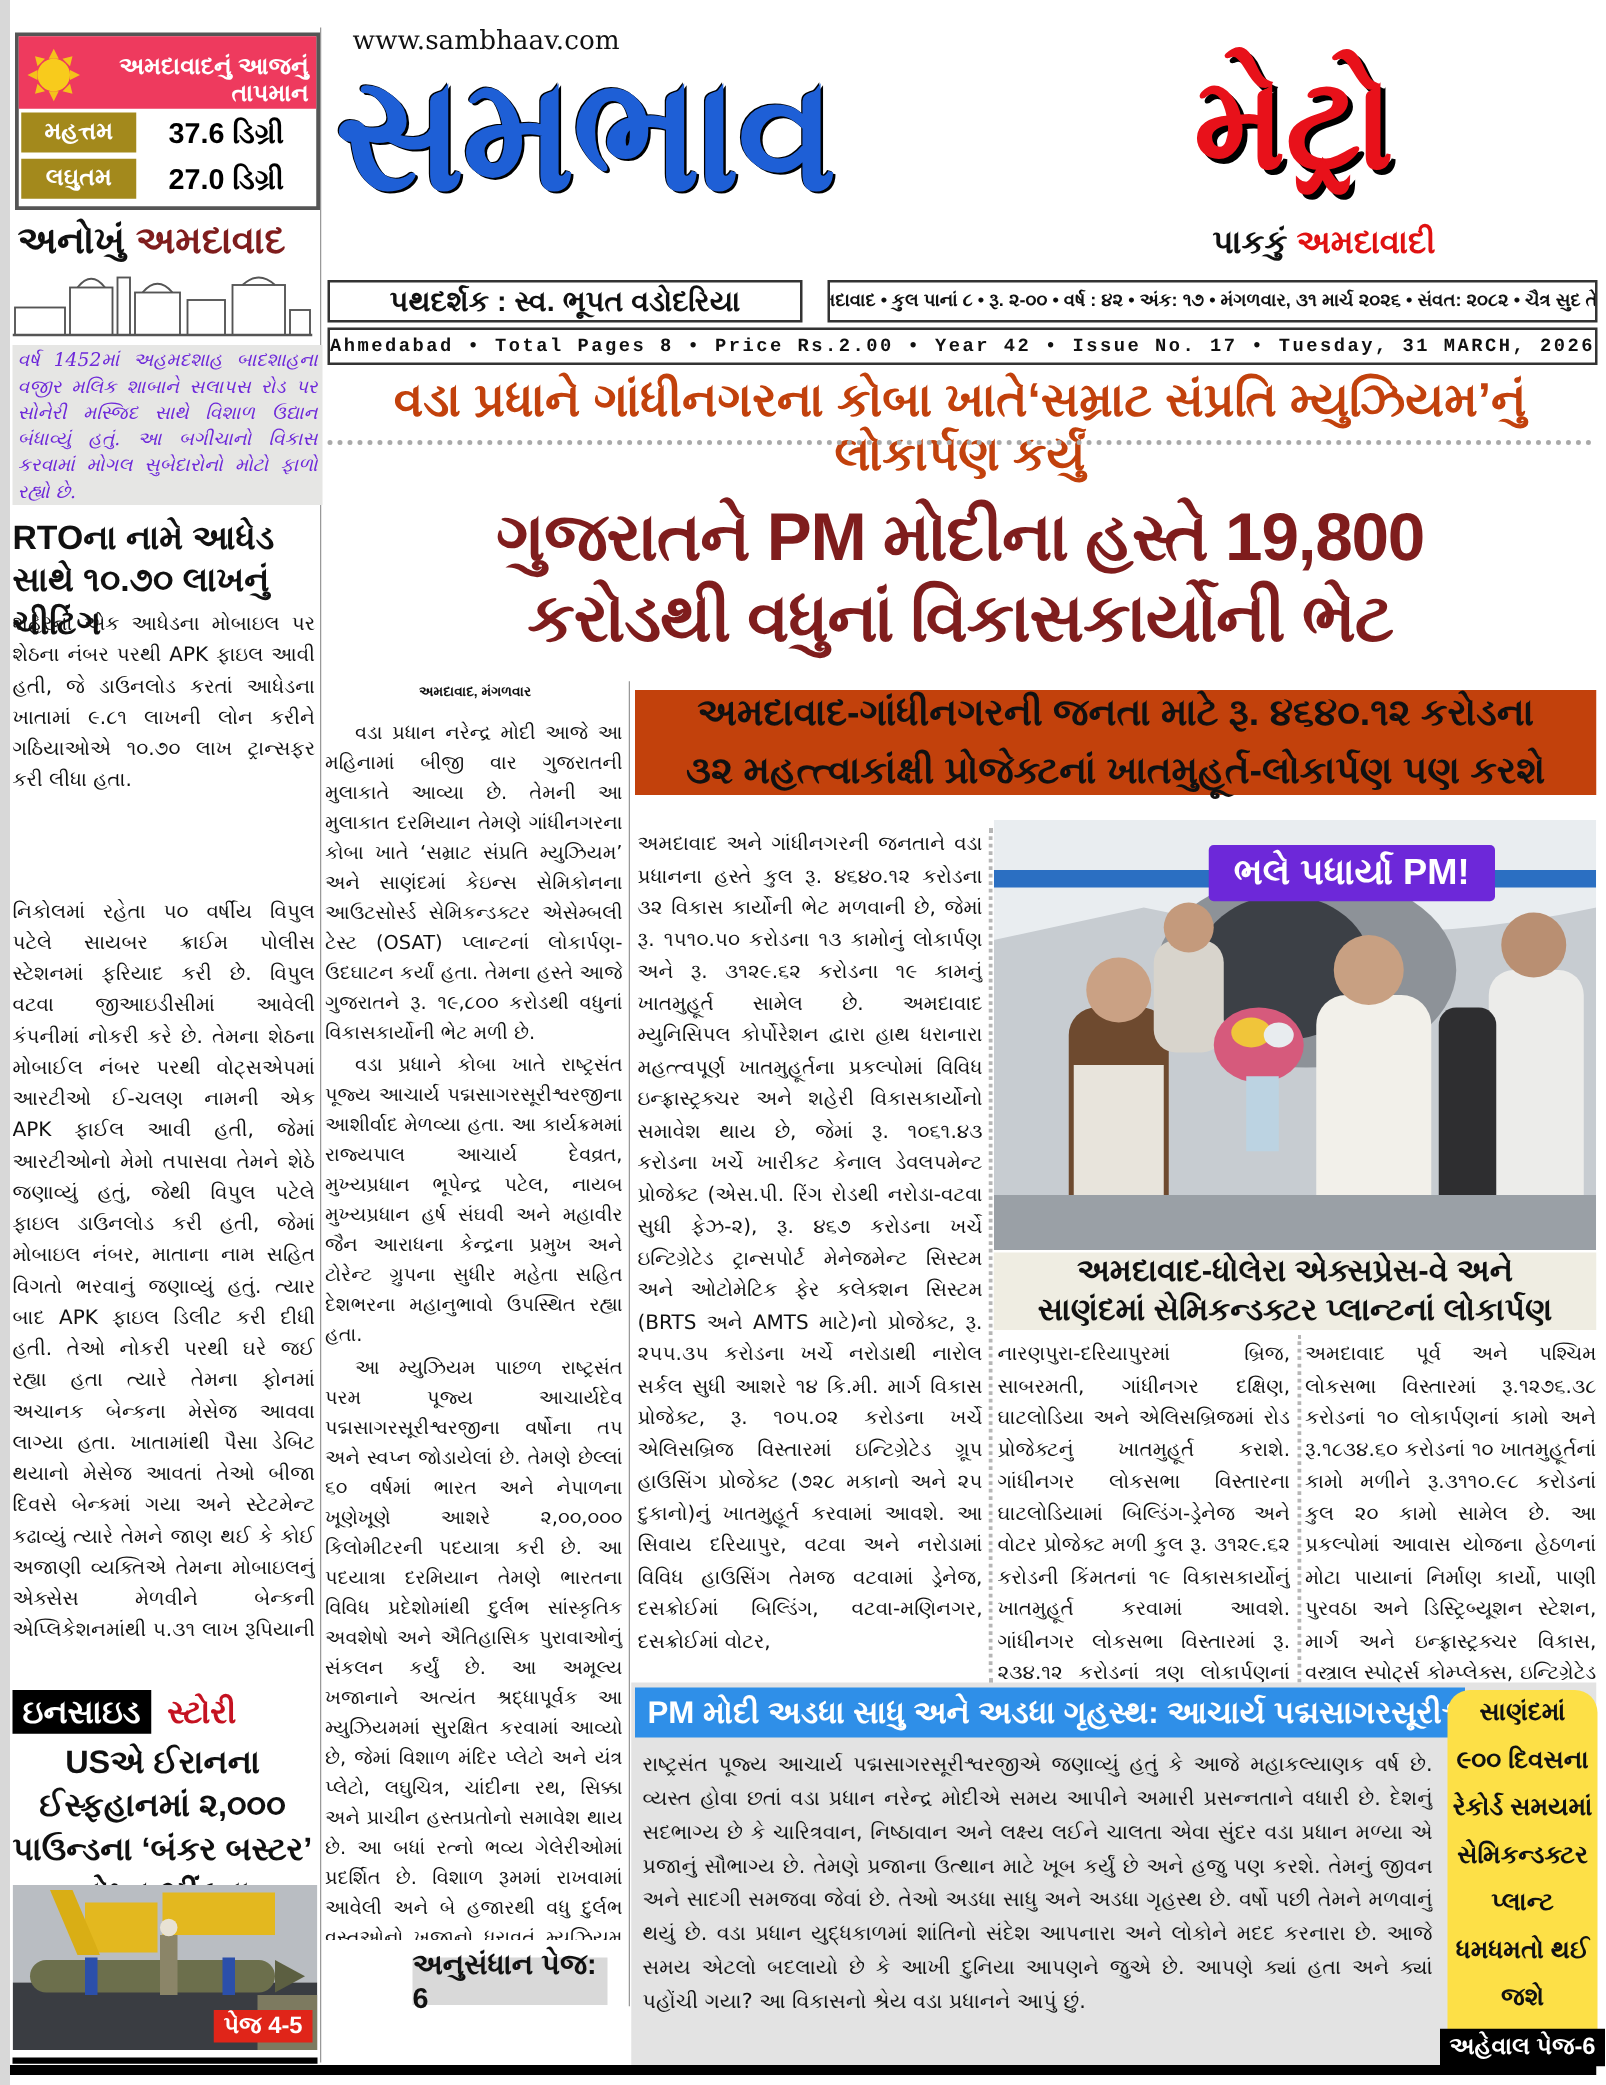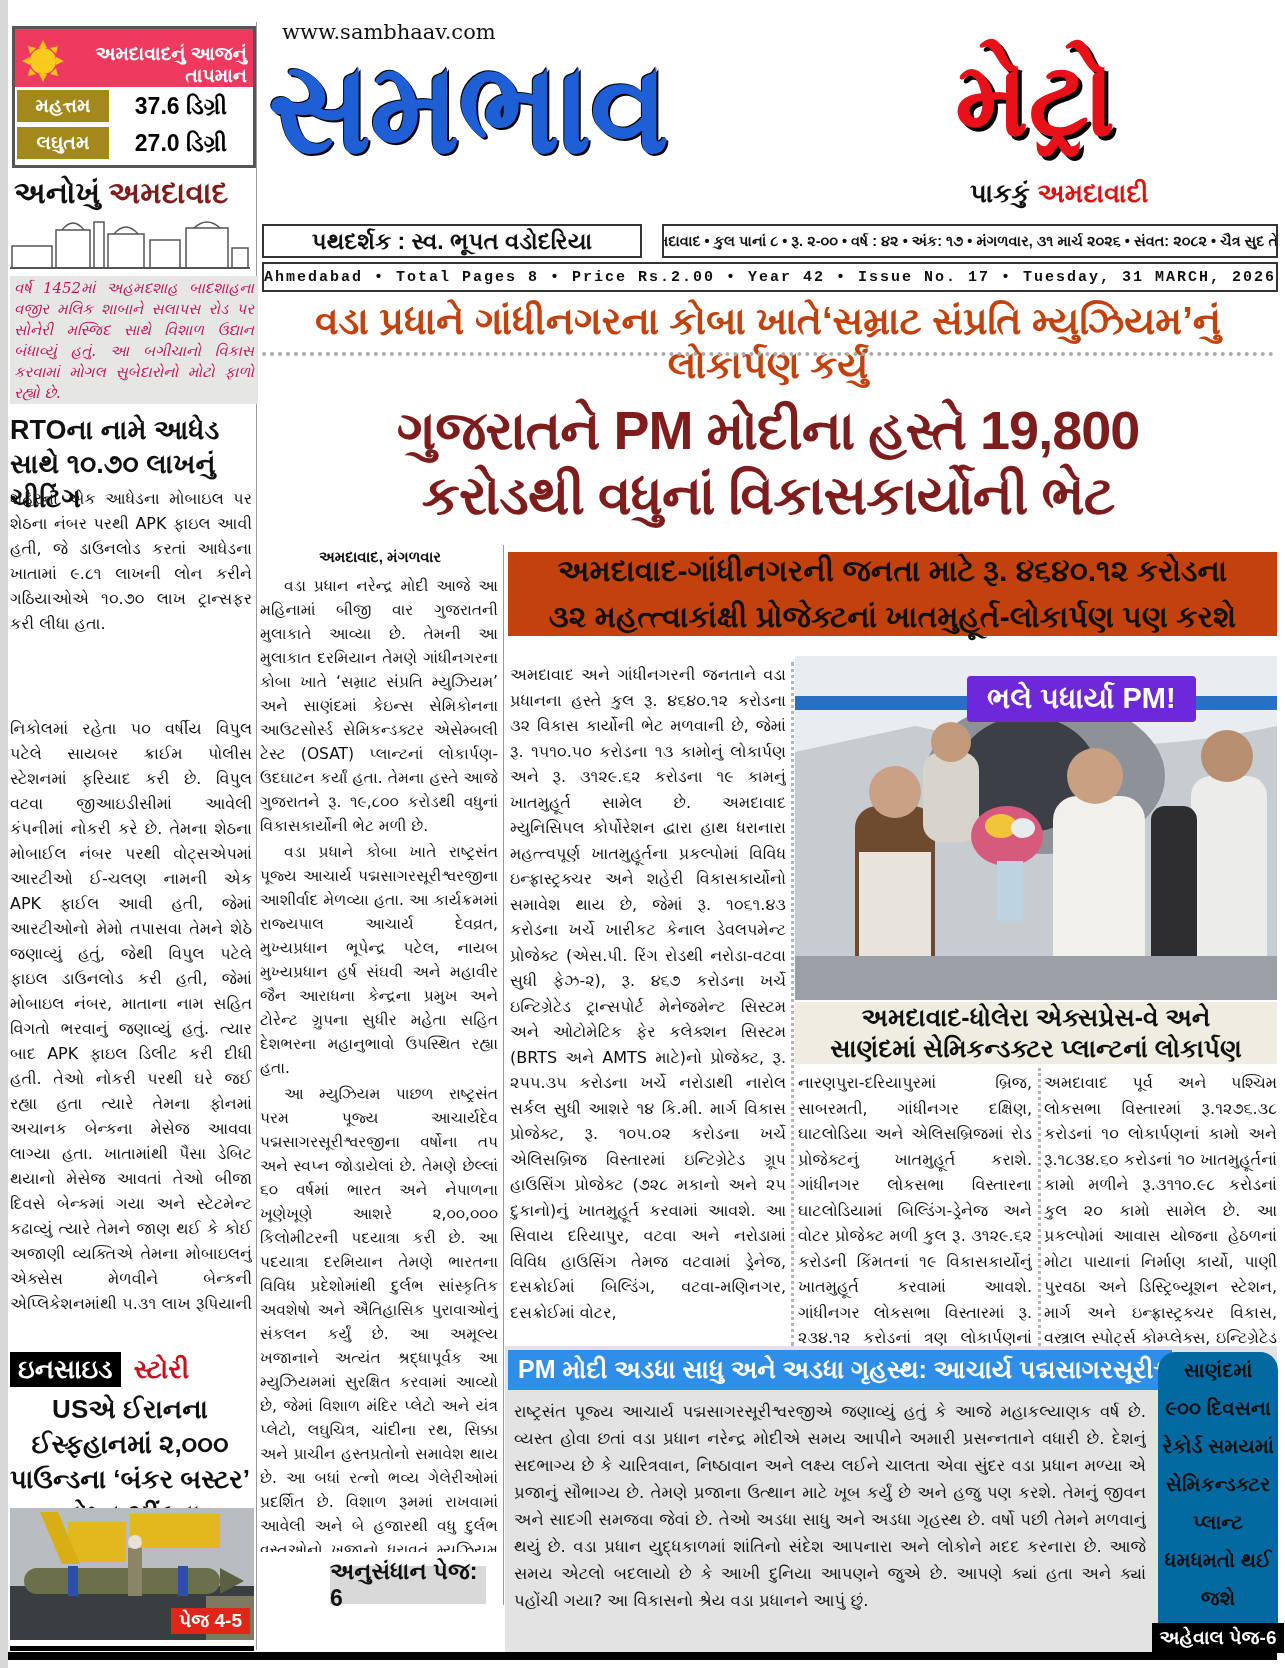--- a/index.html
+++ b/index.html
@@ -13,21 +13,21 @@
   .weather{position:absolute;left:12px;top:26px;width:238px;height:136px;border:3px solid #555;background:#fff;}
   .weather-head{height:58px;background:#ee3a5e;color:#fff;display:flex;align-items:flex-end;gap:6px;padding:0 6px;}
   .weather-title{font-weight:bold;font-size:19px;line-height:1.15;text-align:right;flex:1;}
   .wrow{display:flex;align-items:center;height:36px;margin-top:1px;}
   .wlabel{background:#a3891c;color:#fff;font-weight:bold;font-size:19px;width:92px;text-align:center;height:32px;line-height:32px;margin-left:2px;}
   .wval{flex:1;text-align:center;font-weight:bold;font-size:23px;color:#000;}
   .anokhu-title{position:absolute;left:14px;top:176px;width:236px;font-size:30px;font-weight:900;}
   .anokhu-title .red{color:#7f1d1d;}
   .skyline{position:absolute;left:10px;top:212px;width:240px;height:58px;}
   .anokhu-body{position:absolute;left:10px;top:276px;width:240px;height:124px;background:#e6e6e4;
-     font-family:"DejaVu Serif",serif;font-style:italic;font-size:15px;line-height:21px;color:#be185d;
+     font-family:"DejaVu Serif",serif;font-style:italic;font-size:15px;line-height:21px;color:#6d28d9;
      text-align:justify;padding:2px 4px;overflow:hidden;}
   .rto-h{position:absolute;left:10px;top:414px;width:242px;font-size:27px;font-weight:900;line-height:1.25;}
   .rto-b1{position:absolute;left:10px;top:486px;width:242px;height:230px;font-size:16px;line-height:25px;text-align:justify;overflow:hidden;font-family:"DejaVu Sans",sans-serif;}
   .rto-b2{position:absolute;left:10px;top:716px;width:242px;height:600px;font-size:16px;line-height:25px;text-align:justify;overflow:hidden;font-family:"DejaVu Sans",sans-serif;}
   .inside-label{position:absolute;left:10px;top:1352px;font-size:26px;font-weight:900;}
   .inside-label .blk{background:#000;color:#fff;padding:2px 8px;display:inline-block;}
   .inside-label .red{color:#c51221;margin-left:6px;}
   .inside-h{position:absolute;left:6px;top:1392px;width:248px;font-size:26px;font-weight:900;line-height:1.35;text-align:center;}
   .inside-photo{position:absolute;left:10px;top:1508px;width:244px;height:132px;overflow:hidden;}
   .inside-badge{position:absolute;right:4px;bottom:6px;background:#e02519;color:#fff;font-weight:bold;font-size:19px;padding:2px 8px;}
@@ -48,21 +48,21 @@
   .strip2{position:absolute;left:262px;top:262px;width:1012px;height:26px;border:2px solid #333;
      display:flex;align-items:center;justify-content:center;font-family:"Liberation Mono",monospace;
      font-weight:bold;font-size:15px;letter-spacing:2px;white-space:nowrap;}
 
   
   .kicker{position:absolute;left:262px;top:300px;width:1012px;text-align:center;color:#c2410c;
      font-size:38px;font-weight:900;}
   .dotrule{position:absolute;left:262px;top:352px;width:1012px;border-top:4px dotted #aaa;}
   .headline{position:absolute;left:258px;top:362px;width:1020px;text-align:center;font-weight:900;
      font-size:54px;line-height:1.2;letter-spacing:-1px;color:#7f1d1d;}
-  .dateline{position:absolute;left:262px;top:548px;width:236px;text-align:center;font-weight:900;font-size:15px;}
+  .dateline{position:absolute;left:262px;top:548px;width:236px;text-align:center;font-weight:900;font-size:11px;}
   .col1{position:absolute;left:260px;top:574px;width:238px;height:978px;font-size:15.5px;line-height:24px;
      text-align:justify;overflow:hidden;font-family:"DejaVu Sans",sans-serif;}
   .col1 p{margin:0 0 2px 0;text-indent:24px;}
   .contin{position:absolute;left:330px;top:1566px;width:156px;height:38px;background:#d9d9d9;
      display:flex;align-items:center;justify-content:center;font-weight:900;font-size:23px;}
 
   
   .cream{position:absolute;left:508px;top:552px;width:769px;height:84px;background:#c2410c;
      display:flex;flex-direction:column;align-items:center;justify-content:center;
      font-size:30px;font-weight:900;line-height:1.55;text-align:center;}
@@ -77,21 +77,21 @@
      text-align:justify;overflow:hidden;font-family:"DejaVu Sans",sans-serif;}
   .colc{position:absolute;left:1044px;top:1070px;width:233px;height:276px;font-size:16px;line-height:25.5px;
      text-align:justify;overflow:hidden;font-family:"DejaVu Sans",sans-serif;}
 
   
   .graypanel{position:absolute;left:505px;top:1346px;width:772px;height:306px;background:#e3e3e3;}
   .blueband{position:absolute;left:508px;top:1350px;width:644px;height:40px;background:#2f8fe8;color:#fff;
      font-weight:900;font-size:25px;display:flex;align-items:center;padding:0 10px;white-space:nowrap;overflow:hidden;}
   .acharya{position:absolute;left:514px;top:1398px;width:632px;height:248px;font-size:16.5px;line-height:27px;
      text-align:justify;overflow:hidden;font-family:"DejaVu Sans",sans-serif;}
-  .sanand{position:absolute;left:1158px;top:1352px;width:120px;height:300px;background:#0369a1;border-radius:18px;
+  .sanand{position:absolute;left:1158px;top:1352px;width:120px;height:300px;background:#fde047;border-radius:18px;
      display:flex;flex-direction:column;align-items:center;justify-content:center;text-align:center;
      font-weight:900;font-size:20px;line-height:1.9;}
   .sanand-badge{background:#000;color:#fff;font-size:19px;padding:3px 8px;margin-top:6px;line-height:1.3;white-space:nowrap;}
   .footbar{position:absolute;left:8px;top:1652px;width:1269px;height:8px;background:#000;}
 </style>
 </head>
 <body>
 
 <div class="page">
   <div class="edge"></div>

